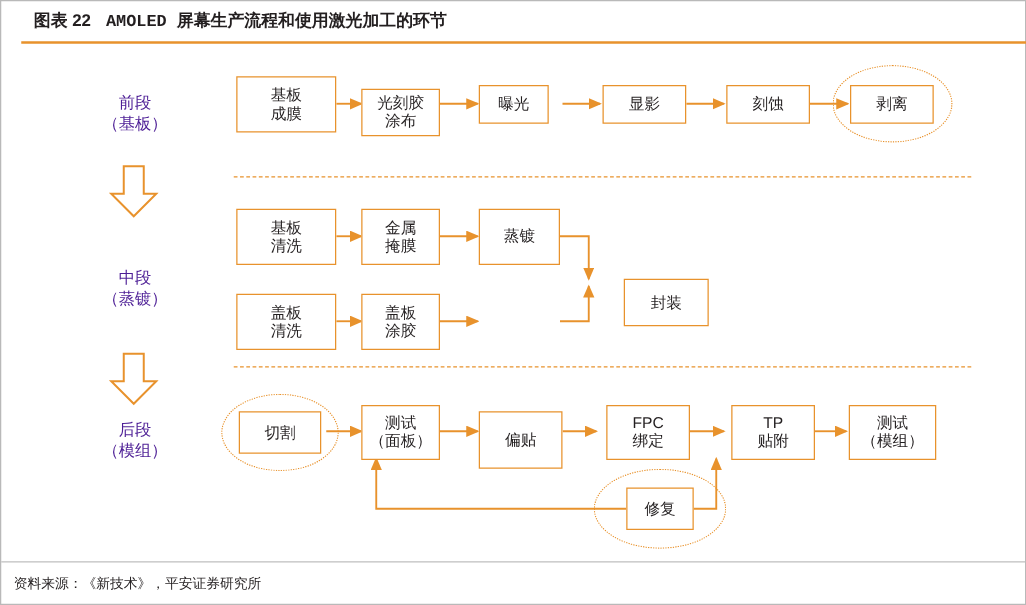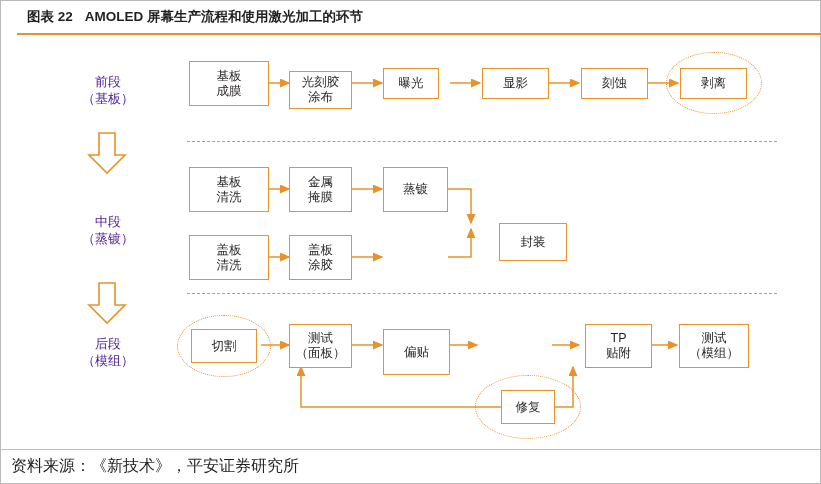--- a/index.html
+++ b/index.html
@@ -39,36 +39,37 @@
     font-size: 13.5px;
     font-weight: bold;
     color: #231f20;
     letter-spacing: 0px;
   }
   .title-text {
     font-size: 13.5px;
     font-weight: bold;
     color: #231f20;
     margin-left: 12px;
+    font-family: Liberation Mono, monospace;
   }
   
   .footer-bar {
     position: absolute;
     left: 0;
     bottom: 0;
     width: 819px;
     height: 34px;
     box-sizing: border-box;
     border-top: 1px solid #bfbfbf;
     display: flex;
     align-items: center;
     padding-left: 10px;
   }
   .footer-text {
-    font-size: 16px;
+    font-size: 11px;
     color: #231f20;
   }
   
   #canvas {
     position: absolute;
     left: 0;
     top: 34px;
     width: 819px;
     height: 414px;
   }
@@ -213,20 +214,22 @@
     <div class="node" style="left:188px; top:200px; width:80px; height:45px;">盖板
 清洗</div>
     <div class="node" style="left:288px; top:200px; width:63px; height:45px;">盖板
 涂胶</div>
 
     <div class="node" style="left:190px; top:294px; width:66px; height:34px;">切割</div>
     <div class="ellipse" style="left:176px; top:280px; width:94px; height:62px;"></div>
     <div class="node" style="left:288px; top:289px; width:63px; height:44px;">测试
 （面板）</div>
     <div class="node" style="left:382px; top:294px; width:67px; height:46px;">偏贴</div>
+    <div class="node" style="left:484px; top:289px; width:67px; height:44px;">FPC
+绑定</div>
     <div class="node" style="left:584px; top:289px; width:67px; height:44px;">TP
 贴附</div>
     <div class="node" style="left:678px; top:289px; width:70px; height:44px;">测试
 （模组）</div>
     <div class="node" style="left:500px; top:355px; width:54px; height:34px;">修复</div>
     <div class="ellipse" style="left:474px; top:340px; width:106px; height:64px;"></div>
 
   </div>
 
   <div class="footer-bar">

